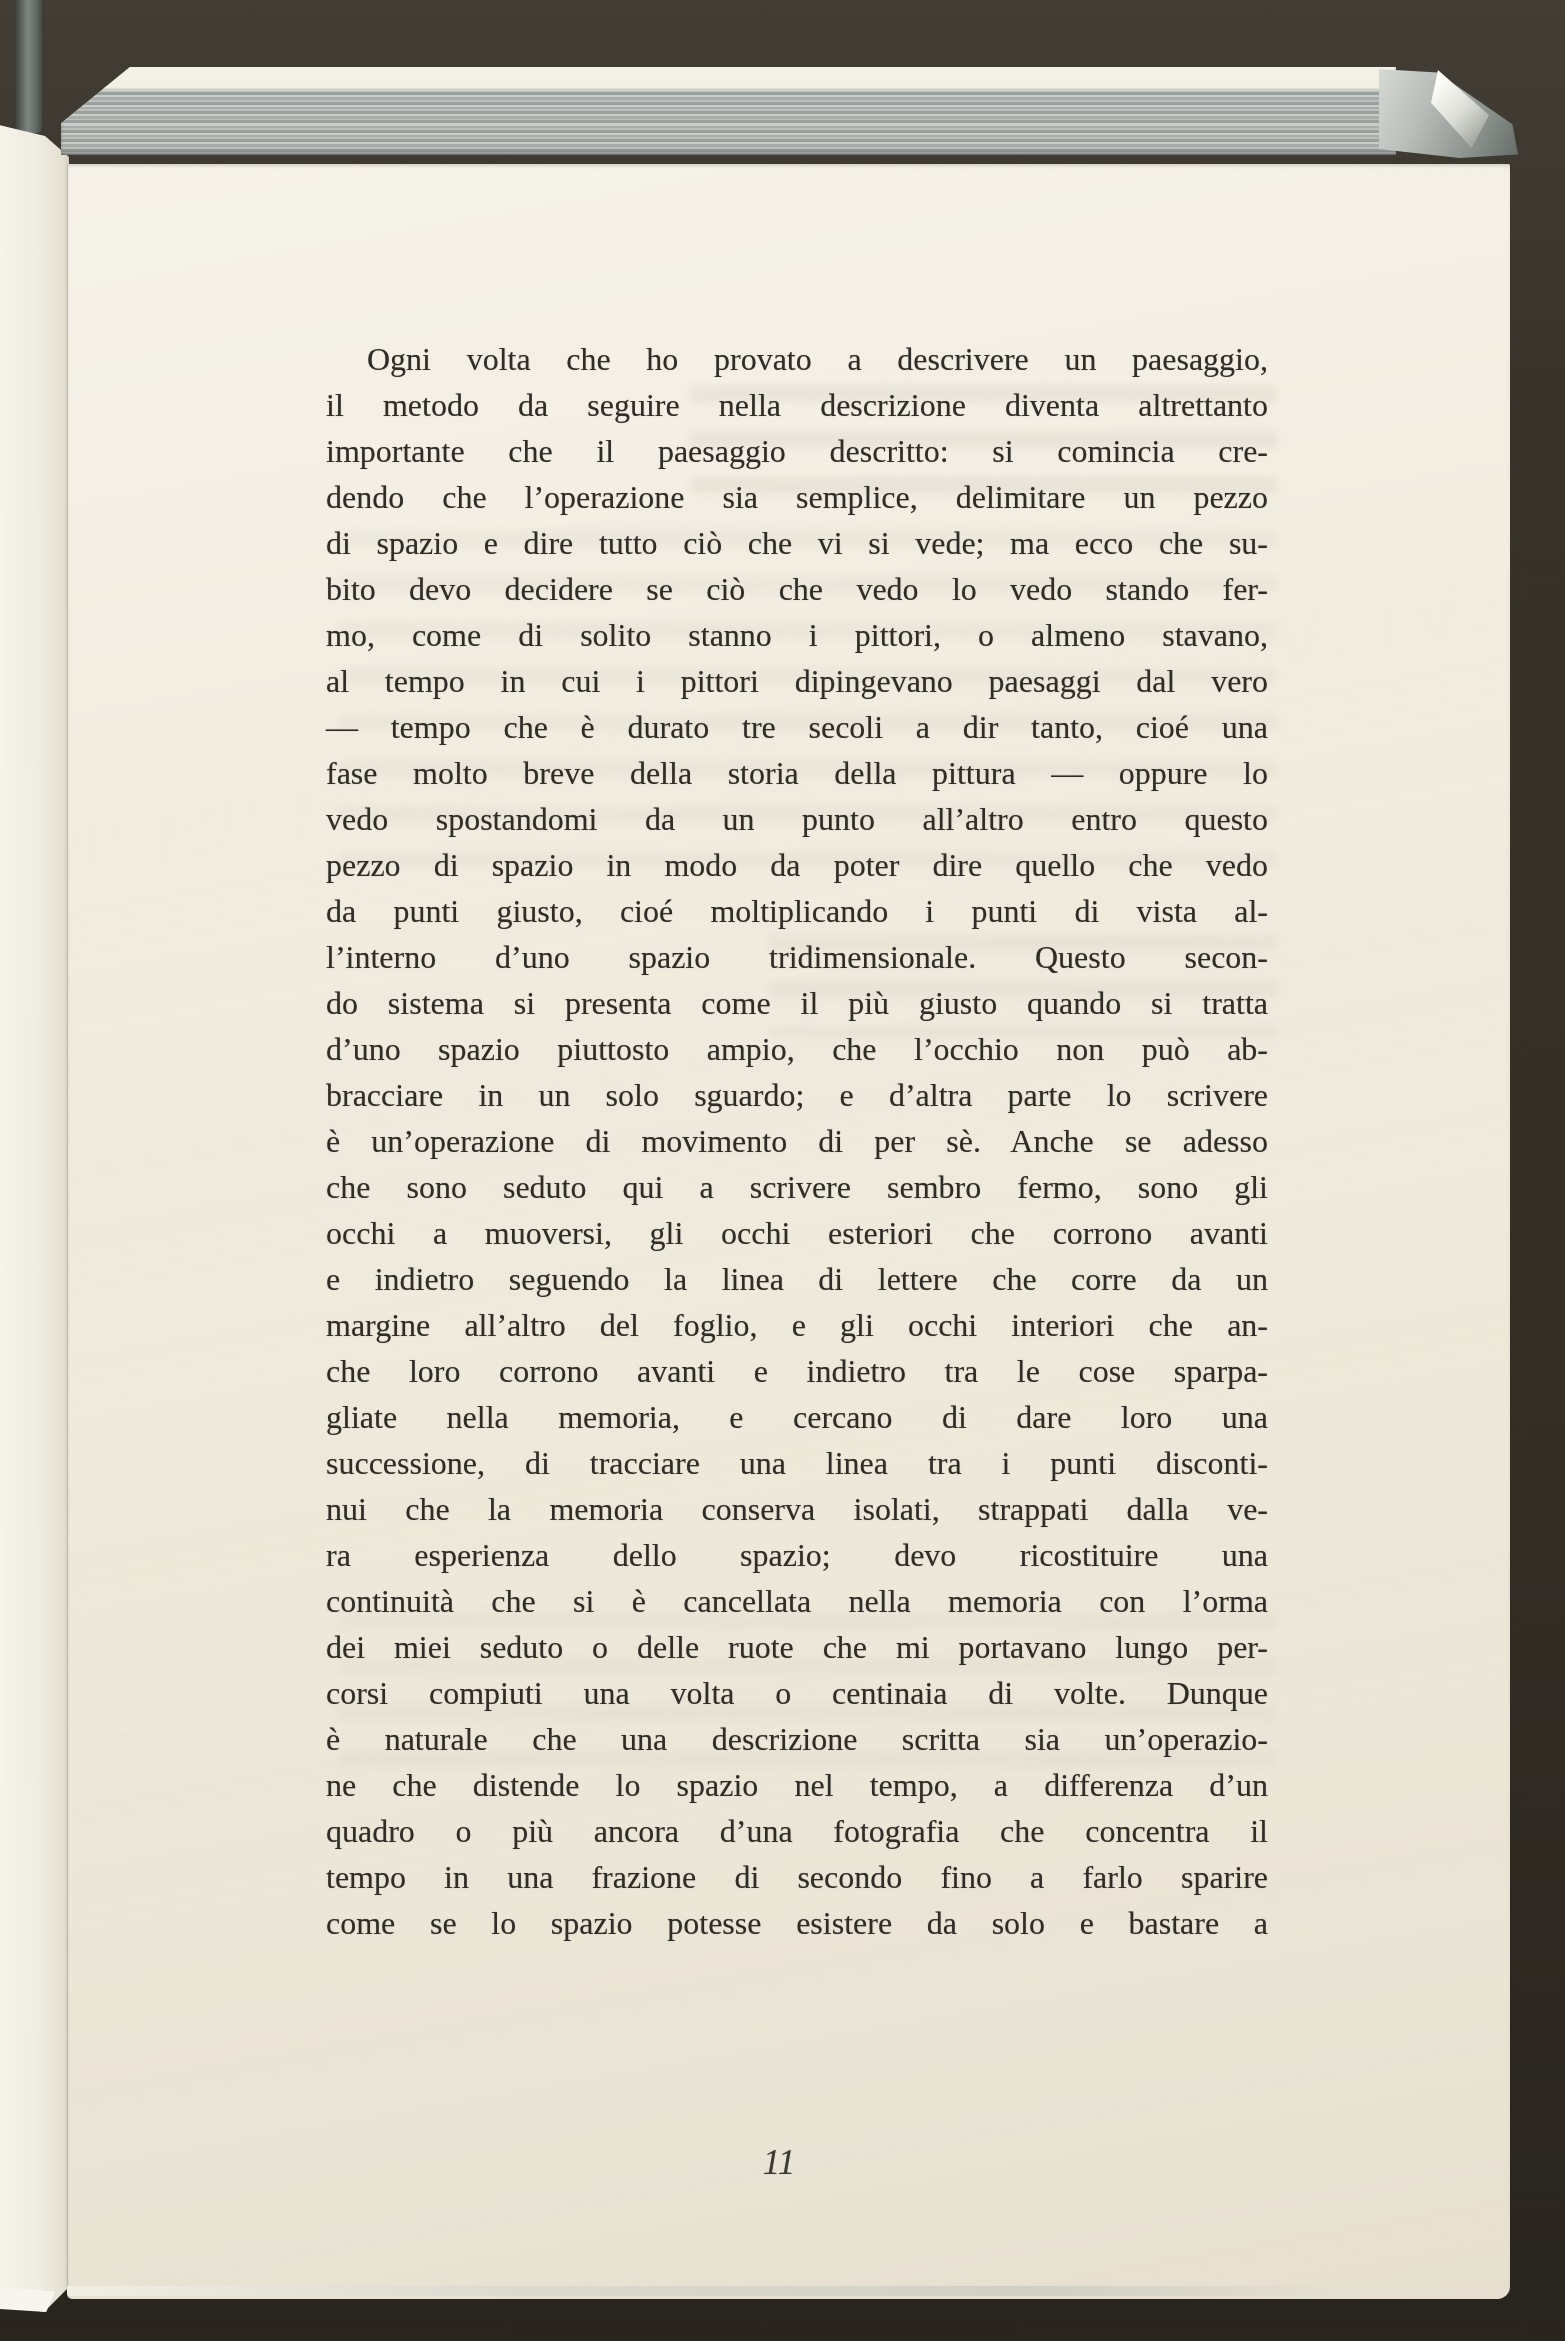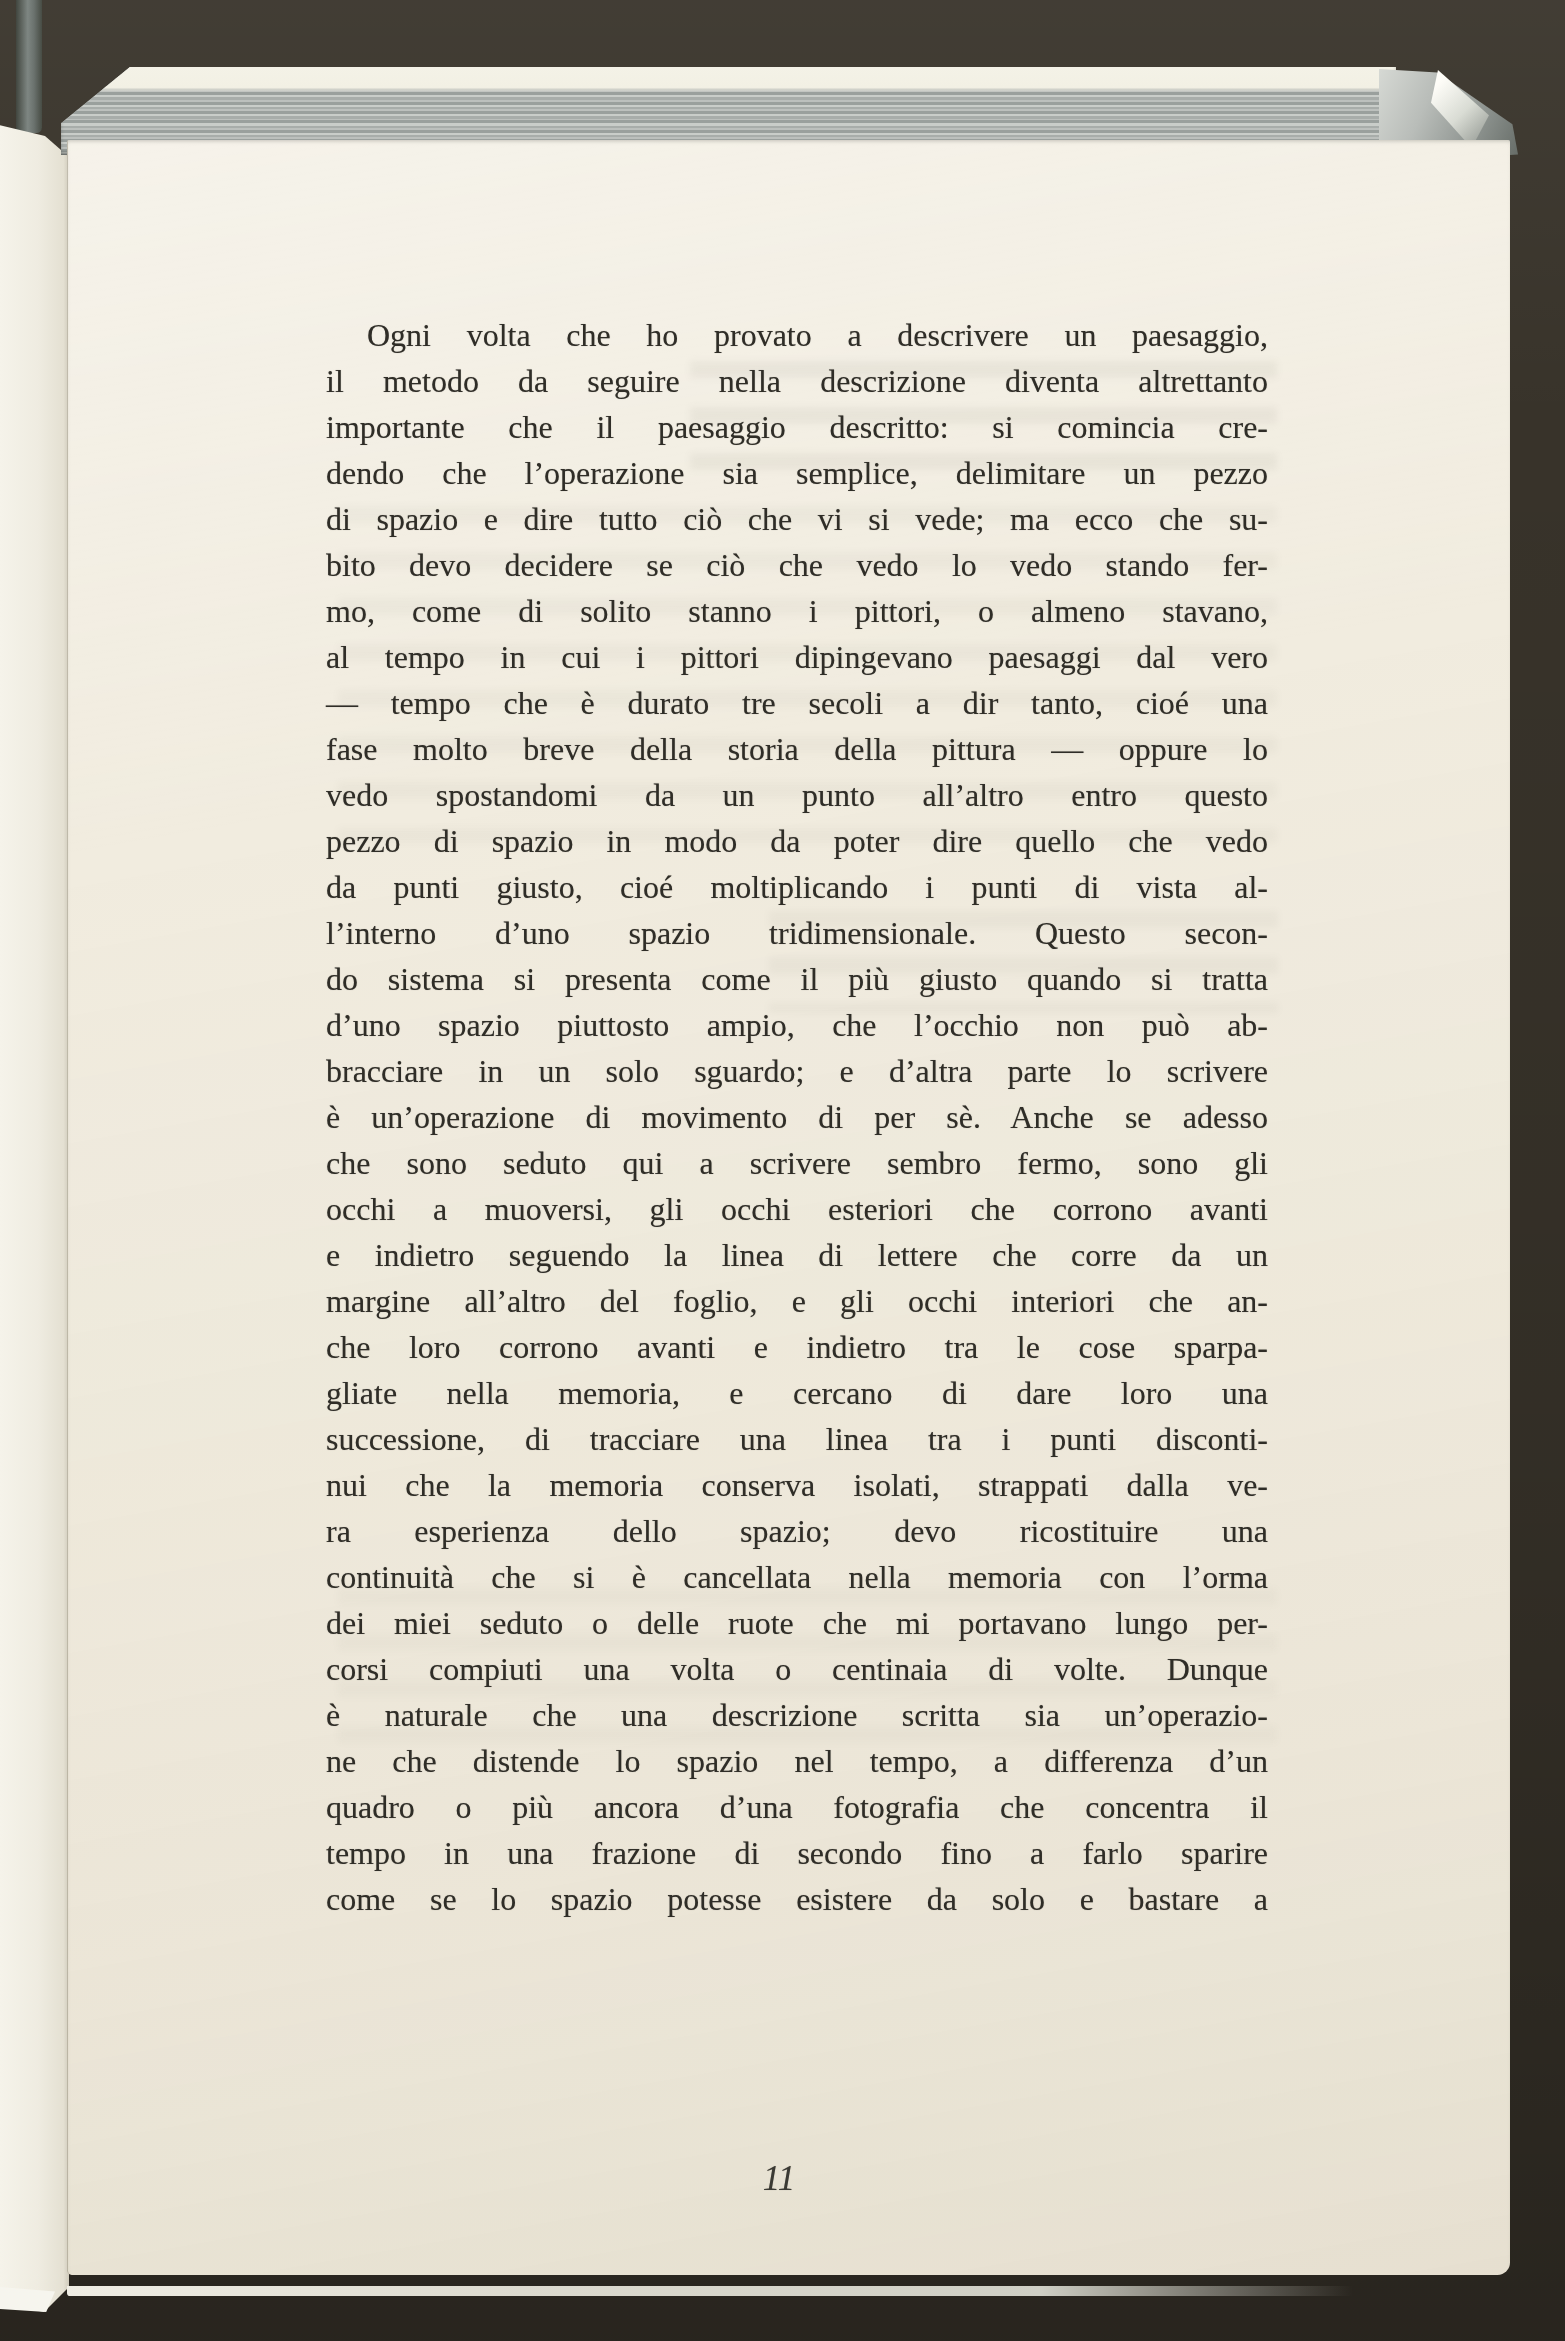--- a/index.html
+++ b/index.html
@@ -46,21 +46,21 @@
     clip-path:polygon(0 0,42% 4%,96% 62%,100% 96%,58% 100%,0 90%);
   }
   .corner-highlight{
     position:absolute;left:1431px;top:70px;width:58px;height:78px;
     background:linear-gradient(135deg,#fefdf8 15%,#d9dcd4 55%,#9ba09a 90%);
     clip-path:polygon(12% 0,100% 58%,70% 100%,0 42%);
     filter:blur(0.4px);
   }
   
   .page{
-    position:absolute;left:67px;top:140px;width:1442px;height:2135px;
+    position:absolute;left:67px;top:164px;width:1442px;height:2135px;
     background-color:var(--paper);
     background-image:linear-gradient(170deg, rgba(255,255,255,.35) 0%, rgba(255,255,255,0) 30%, rgba(160,145,110,.07) 78%, rgba(150,135,100,.12) 100%);
     border-left:0.8px solid rgba(150,144,126,.55);
     border-radius:1.6px 1.6px 12.5px 4.7px;
     box-shadow:inset 0 3.1px 4.7px -2.3px rgba(90,90,80,.35);
   }
   
   .ghost{
     position:absolute;
     background:repeating-linear-gradient(180deg, rgba(116,114,100,.55) 0 17px, rgba(116,114,100,0) 17px 46px);
@@ -88,21 +88,20 @@
     overflow:visible;
   }
   .tline:first-child{padding-left:41px;}
   .page-number{
     position:absolute;left:664px;top:1979px;width:94px;
     text-align:center;
     font-style:italic;
     font-size:35px;
     color:#3b3a33;
     text-shadow:0 0 0.8px rgba(59,58,51,.4);
-    margin-top:40px;
   }
   
   .bottom-edge{
     position:absolute;left:67px;top:2286px;width:1299px;height:10.2px;
     background:linear-gradient(90deg,#efede4 0%,#dcdacf 35%,#cfcfc5 75%,rgba(60,57,45,0) 99%);
     border-radius:0 0 3.1px 3.1px;
   }
   .bottom-left-sliver{
     position:absolute;left:0;top:2287px;width:55px;height:25px;
     background:#f6f5ee;

